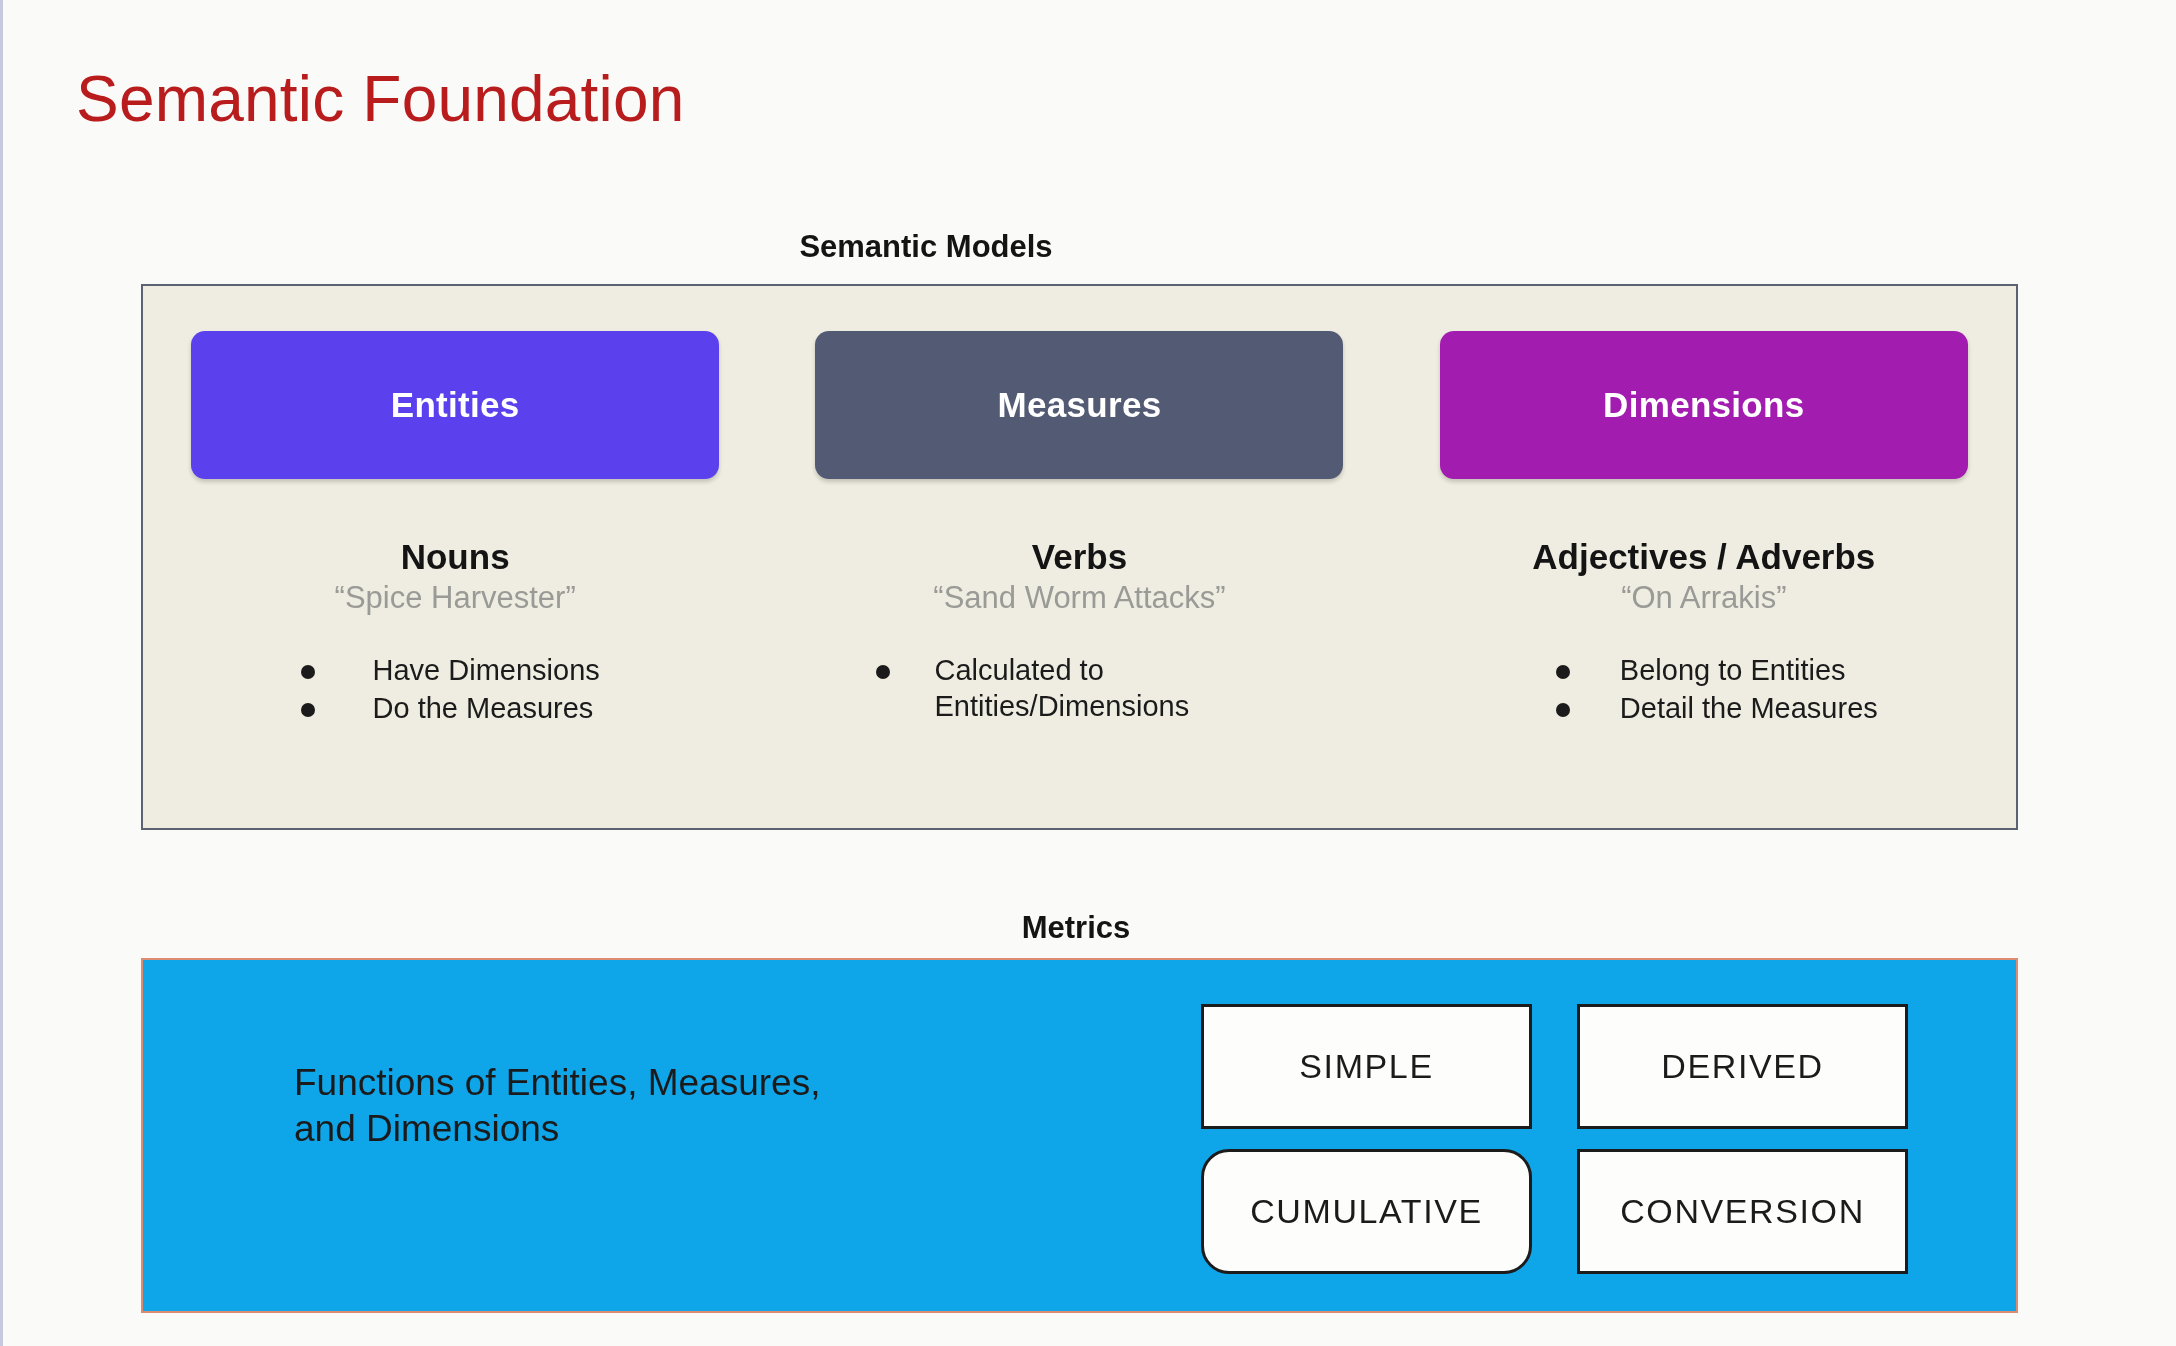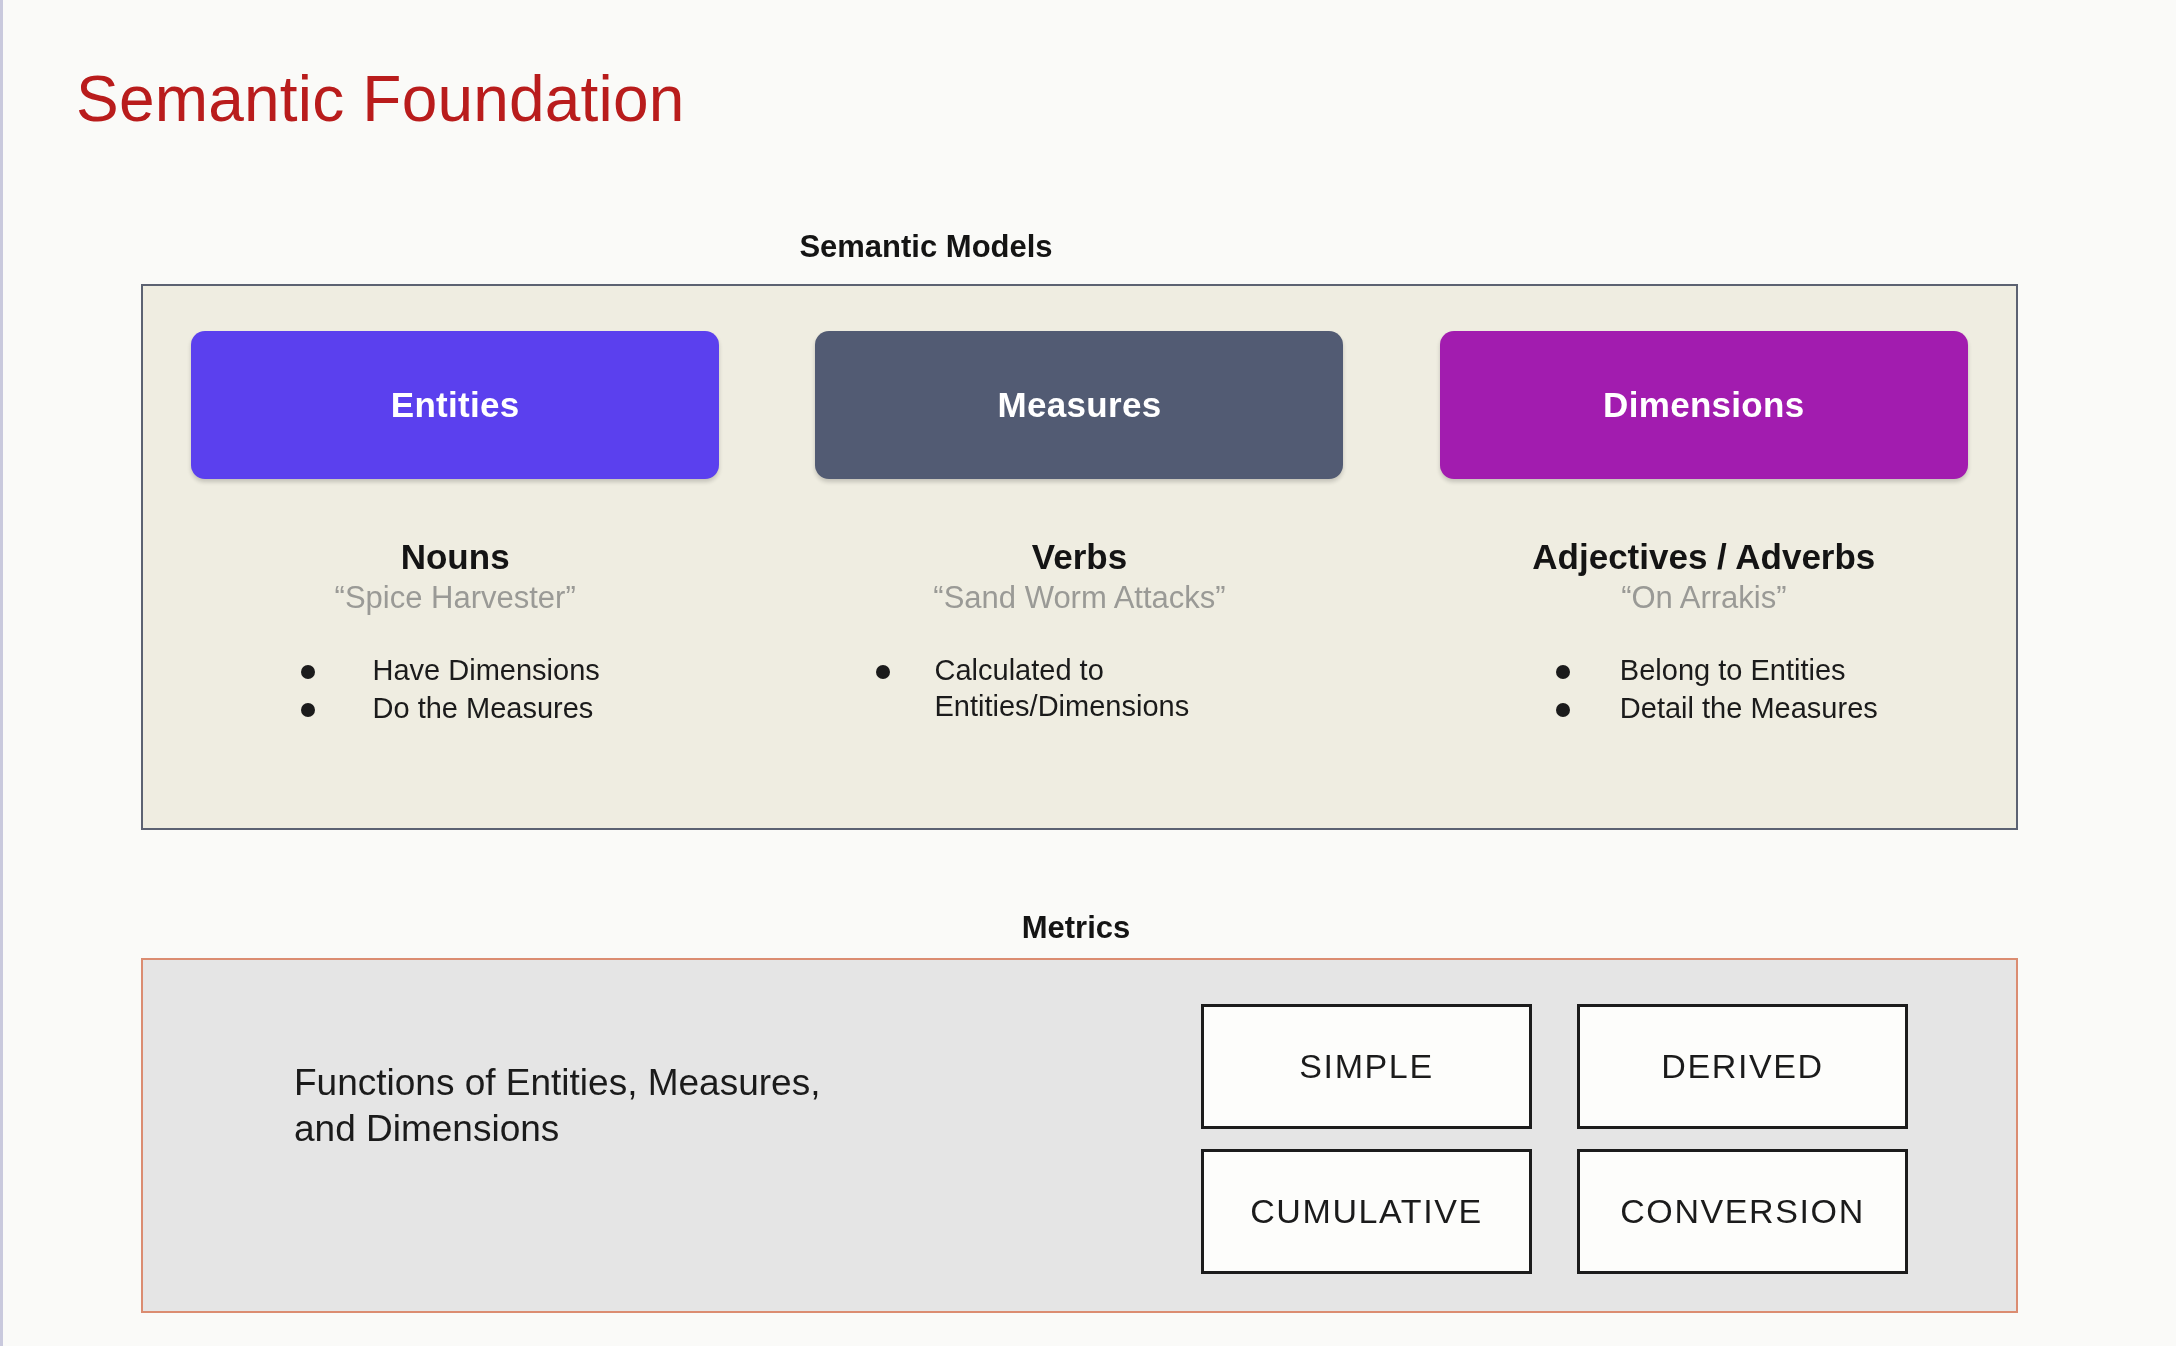--- a/index.html
+++ b/index.html
@@ -157,21 +157,21 @@
   .sm-col.col-dimensions .bullets { margin-left: 26px; }
   .sm-col.col-dimensions .bullets .dot { margin-right: 50px; }
 
   
   #metrics-panel {
     position: absolute;
     left: 141px;
     top: 958px;
     width: 1877px;
     height: 355px;
-    background: #e5e5e5;
+    background: #0ea5e9;
     border: 2px solid #db8c71;
     box-sizing: border-box;
   }
   #metrics-description {
     position: absolute;
     left: 151px;
     top: 100px;
     width: 760px;
     font-size: 37px;
     color: #1b1b1b;
@@ -191,21 +191,21 @@
     display: flex;
     align-items: center;
     justify-content: center;
     font-size: 34px;
     letter-spacing: 1.6px;
     color: #1b1b1b;
     box-sizing: border-box;
   }
   .mb-simple    { grid-column: 1; grid-row: 1; }
   .mb-derived   { grid-column: 3; grid-row: 1; }
-  .mb-cumulative{ grid-column: 1; grid-row: 3; }
+  .mb-cumulative{ grid-column: 1; grid-row: 3; border-radius: 28px; }
   .mb-conversion{ grid-column: 3; grid-row: 3; }
 </style>
 </head>
 <body>
 
 <div id="slide">
 
   <div class="edge-strip"></div>
 
   <div class="slide-title">Semantic Foundation</div>

